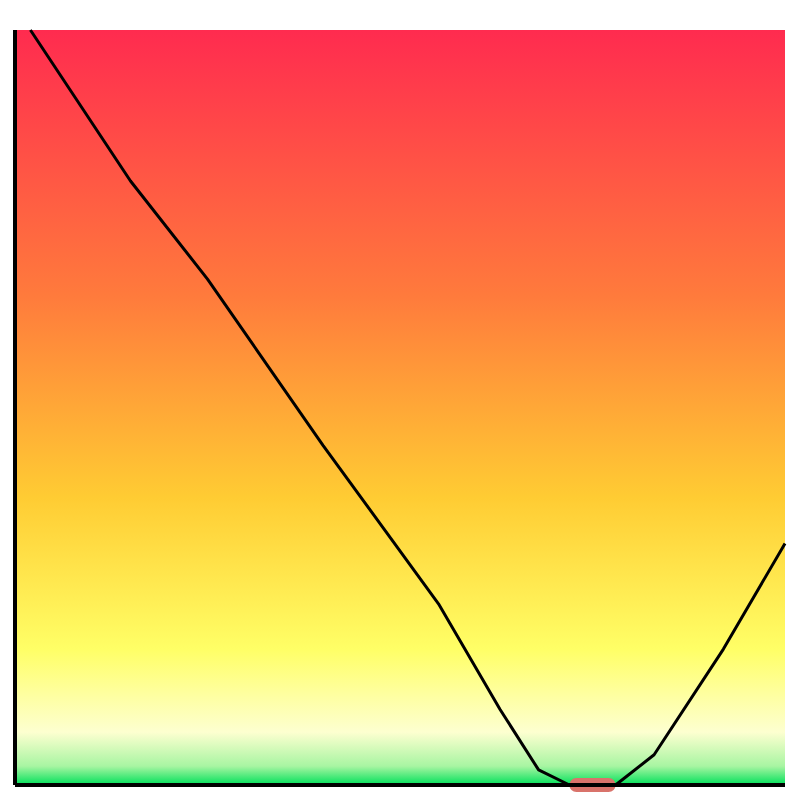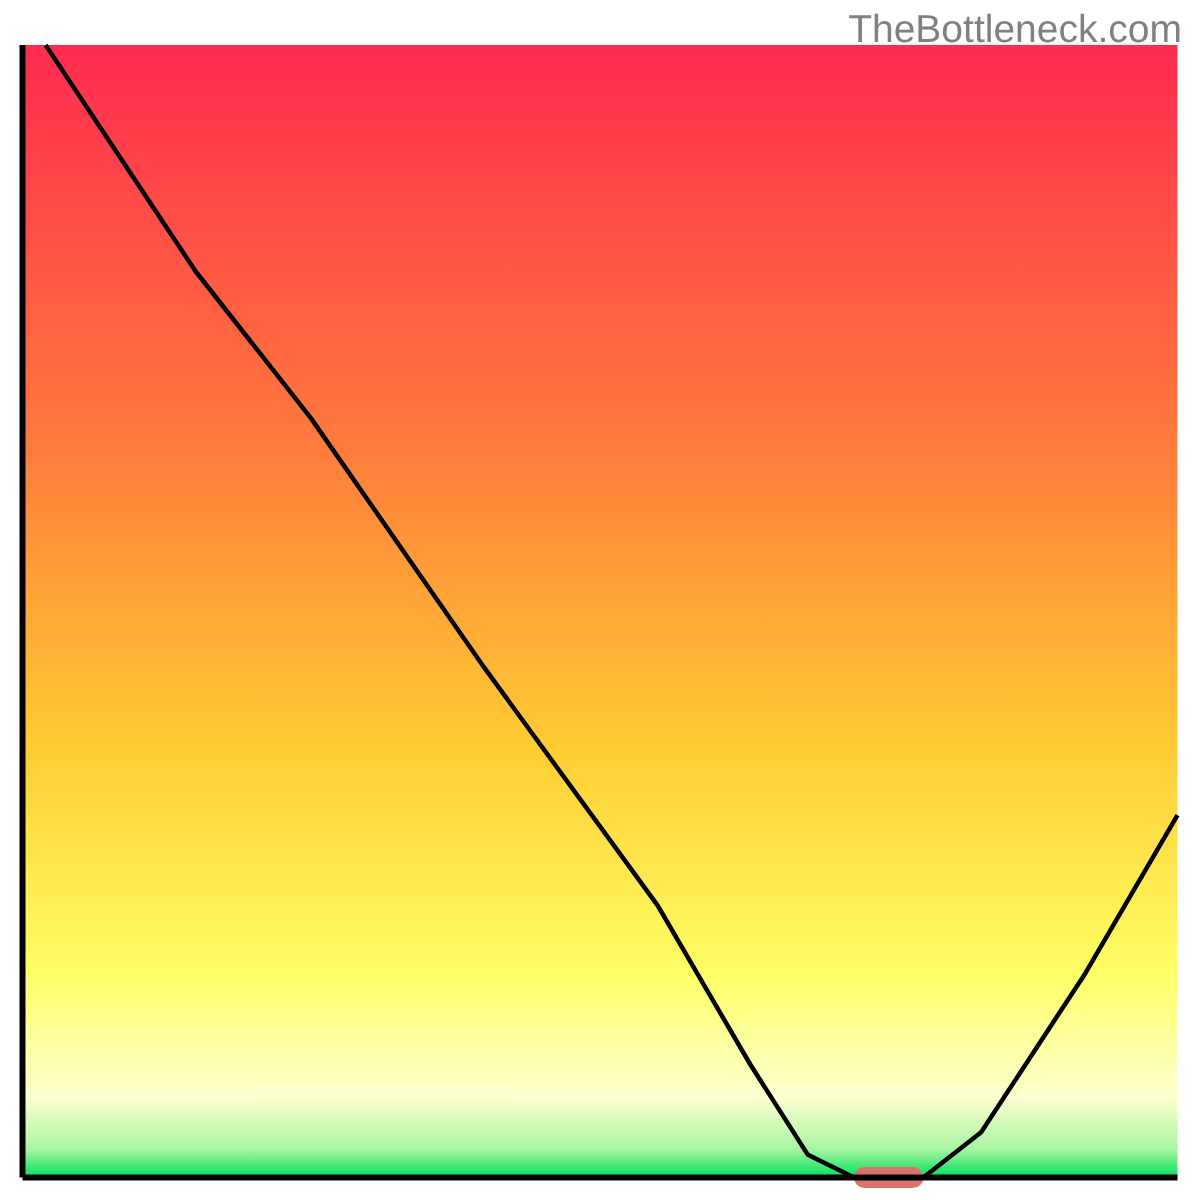--- a/index.html
+++ b/index.html
@@ -25,21 +25,20 @@
     z-index: 10;
   }
   svg {
     display: block;
   }
 </style>
 </head>
 <body>
 
 <div class="chart-container">
-  <div class="watermark">TheBottleneck.com</div>
   <svg id="chart-svg" width="800" height="800">
     <defs>
       <linearGradient id="bg-grad" x1="0" y1="0" x2="0" y2="1">
           <stop offset="0%" stop-color="#ff2b4f"></stop>
           <stop offset="35%" stop-color="#ff7a3c"></stop>
           <stop offset="62%" stop-color="#ffcc33"></stop>
           <stop offset="82%" stop-color="#ffff66"></stop>
           <stop offset="93%" stop-color="#fdffd0"></stop>
           <stop offset="97.5%" stop-color="#a8f5a2"></stop>
           <stop offset="100%" stop-color="#00e05a"></stop>

